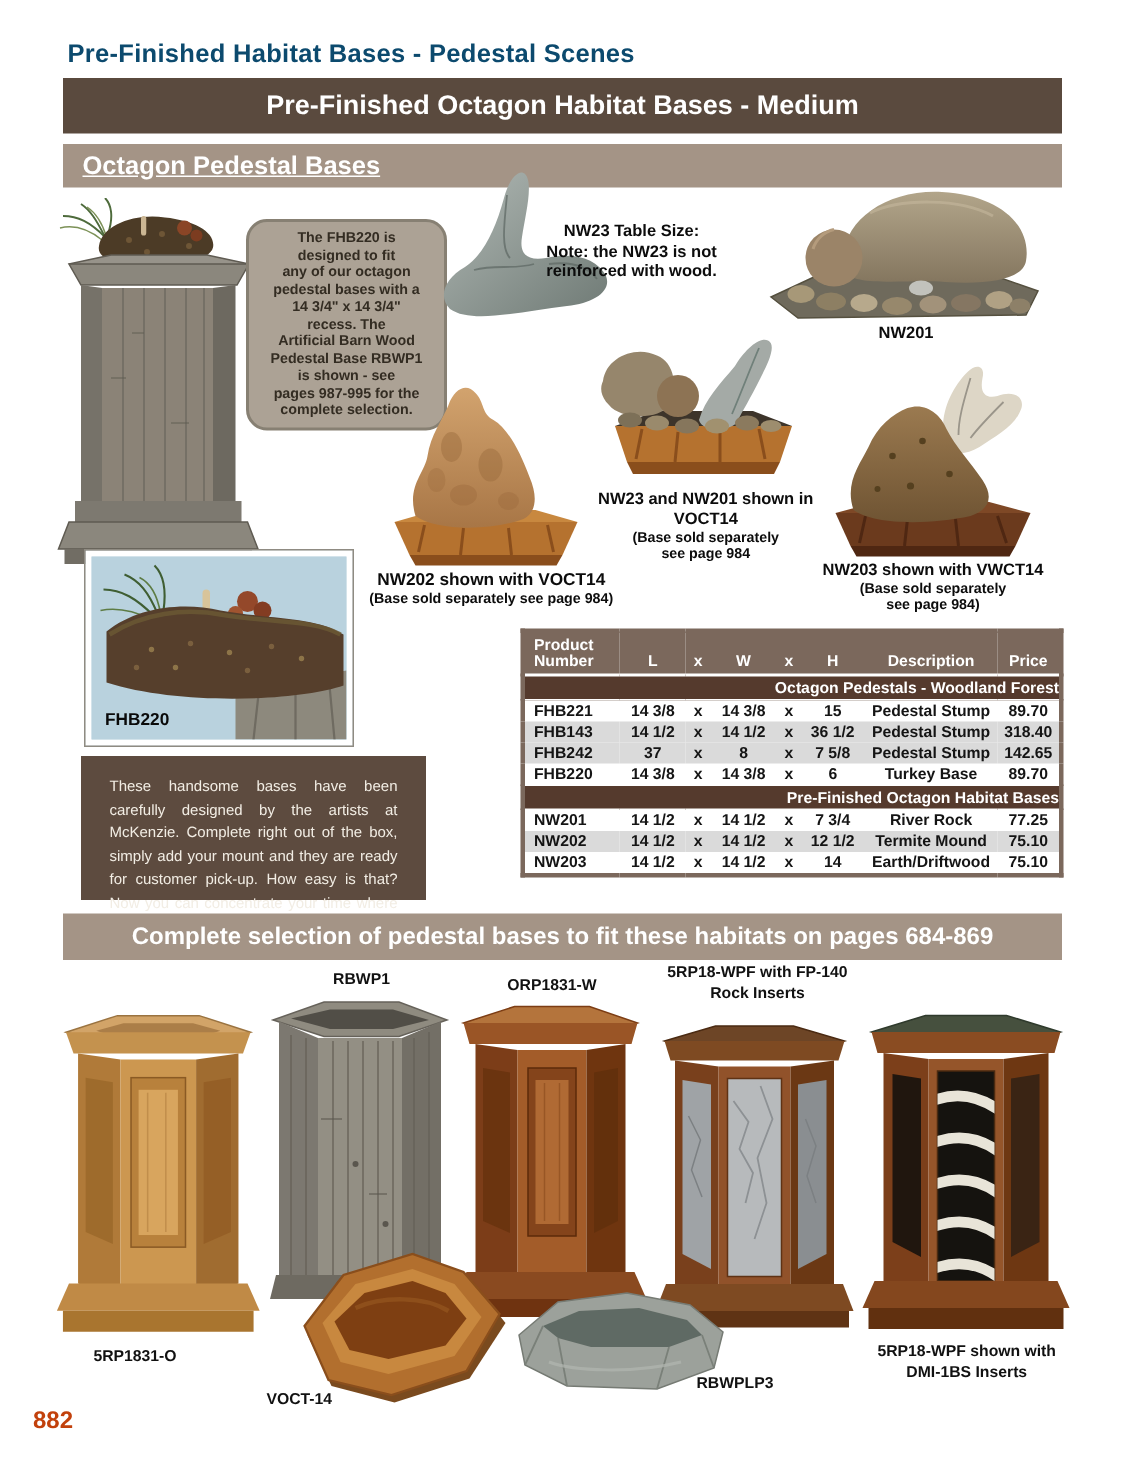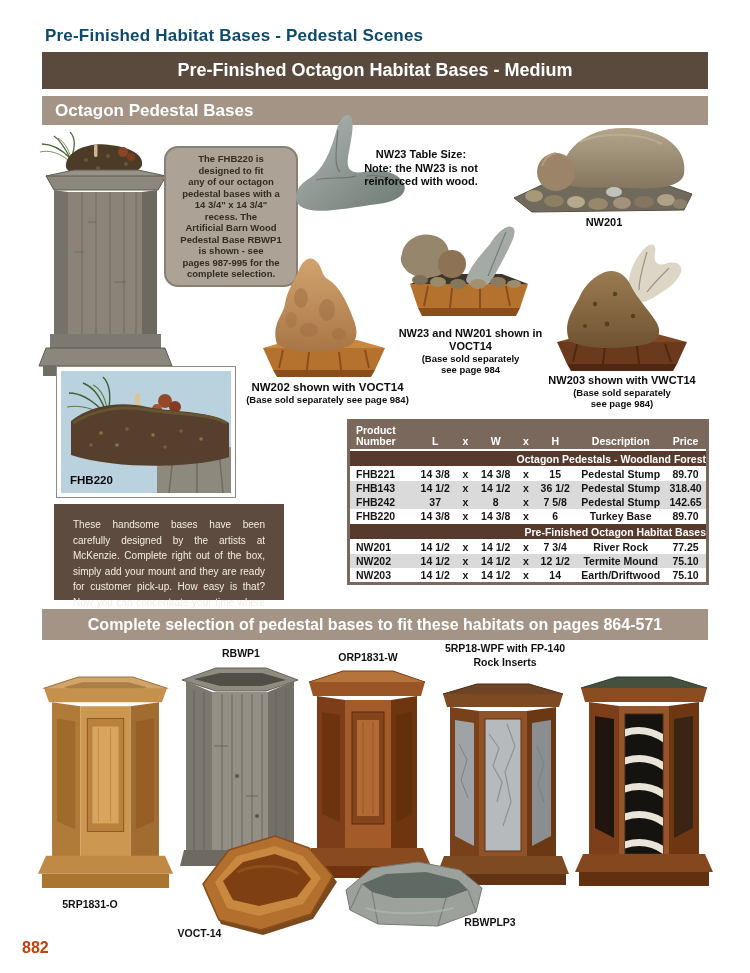--- a/index.html
+++ b/index.html
@@ -4,21 +4,21 @@
 <style>
   html,body{margin:0;padding:0;background:#fff;}
   .page{position:relative;width:750px;height:973px;background:#fff;overflow:hidden;
         font-family:"Liberation Sans",sans-serif;color:#111;}
   .abs{position:absolute;}
   .ctr{text-align:center;}
   .pre{white-space:pre-line;}
   .title{left:45px;top:26px;font-size:17px;font-weight:bold;color:#0c4a6e;letter-spacing:.2px;}
   .banner{position:absolute;left:42px;width:666px;color:#fff;font-weight:bold;box-sizing:border-box;}
   .banner-main{top:52px;height:37px;background:#5a4a3e;font-size:18px;line-height:37px;text-align:center;}
-  .banner-section{top:96px;height:29px;background:#a49486;font-size:17px;line-height:29px;padding-left:13px;}
+  .banner-section{top:96px;height:29px;background:#a49486;font-size:17px;line-height:29px;padding-left:13px;text-decoration:underline;}
   .banner-bottom{top:609px;height:31px;background:#a49486;font-size:16px;line-height:31px;text-align:center;}
   .callout{left:164px;top:146px;width:124px;background:#aca295;border:2px solid #878073;border-radius:14px;
            padding:5px 3px;font-size:9.5px;line-height:11.5px;font-weight:bold;color:#332c22;text-align:center;}
   .note{left:354px;top:148px;width:134px;font-size:11px;line-height:13.5px;font-weight:bold;text-align:center;color:#0c0c0c;}
   .cap{font-size:11px;font-weight:bold;color:#0c0c0c;line-height:13px;}
   .sub{font-size:9.5px;font-weight:bold;color:#0c0c0c;line-height:11px;}
   .descbox{left:54px;top:504px;width:230px;height:96px;background:#5d4b3f;box-sizing:border-box;
            padding:13px 19px 0 19px;color:#f2ede4;font-size:10px;line-height:15.5px;text-align:justify;}
   .photo{left:57px;top:367px;width:170px;height:122px;background:#b9d2de;border:4px solid #fff;
          outline:1px solid #8f8b82;}
@@ -329,21 +329,21 @@
           <td>x</td>
           <td>14 1/2</td>
           <td>x</td>
           <td>14</td>
           <td>Earth/Driftwood</td>
           <td>75.10</td>
       </tr>
     </tbody>
   </table>
 
-  <div class="banner banner-bottom">Complete selection of pedestal bases to fit these habitats on pages 864-571</div>
+  <div class="banner banner-bottom">Complete selection of pedestal bases to fit these habitats on pages 684-869</div>
 
   <div class="abs ctr" style="left:178px;top:647px;width:126px;font-size:10.5px;font-weight:bold;">RBWP1</div>
   <div class="abs ctr" style="left:302px;top:651px;width:132px;font-size:10.5px;font-weight:bold;">ORP1831-W</div>
   <div class="abs ctr pre" style="left:420px;top:641px;width:170px;font-size:10.5px;font-weight:bold;line-height:14px;">5RP18-WPF with FP-140
 Rock Inserts</div>
 
   <svg class="abs" style="left:32px;top:666px;" width="145" height="232" viewBox="0 0 140 230">
     <polygon points="10,22 44,11 98,11 132,22 98,32 44,32" fill="#d2a468" stroke="#9a7340" stroke-width="1"></polygon>
     <polygon points="30,21 48,16 94,16 112,21 94,27 48,27" fill="#8a5f2e" opacity=".55"></polygon>
     <polygon points="10,22 132,22 127,36 15,36" fill="#c4924e"></polygon>
@@ -438,16 +438,18 @@
   <svg class="abs" style="left:342px;top:850px;" width="145" height="82" viewBox="0 0 145 82">
     <polygon points="4,40 30,18 76,12 118,20 140,38 134,62 96,76 36,74 8,60" fill="#9ca19b" stroke="#767b74" stroke-width="1"></polygon>
     <polygon points="20,34 44,24 84,22 116,30 126,40 104,48 52,48 30,42" fill="#5f6a64"></polygon>
     <path d="M8,60 L20,34 M36,74 L30,42 M96,76 L104,48 M134,62 L126,40" stroke="#7a8079" stroke-width="1.2" fill="none"></path>
     <path d="M24,58 C40,64 80,66 112,58" stroke="#b2b7b0" stroke-width="2" fill="none" opacity=".7"></path>
   </svg>
 
   <div class="abs ctr" style="left:30px;top:898px;width:120px;font-size:10.5px;font-weight:bold;">5RP1831-O</div>
   <div class="abs ctr" style="left:152px;top:911px;width:95px;font-size:10.5px;font-weight:bold;margin-top:16px;">VOCT-14</div>
   <div class="abs ctr" style="left:440px;top:916px;width:100px;font-size:10.5px;font-weight:bold;">RBWPLP3</div>
+  <div class="abs ctr pre" style="left:572px;top:894px;width:145px;font-size:10.5px;font-weight:bold;line-height:14px;">5RP18-WPF shown with
+DMI-1BS Inserts</div>
 
   <div class="abs pagenum">882</div>
 
 </div>
 
 </body></html>

